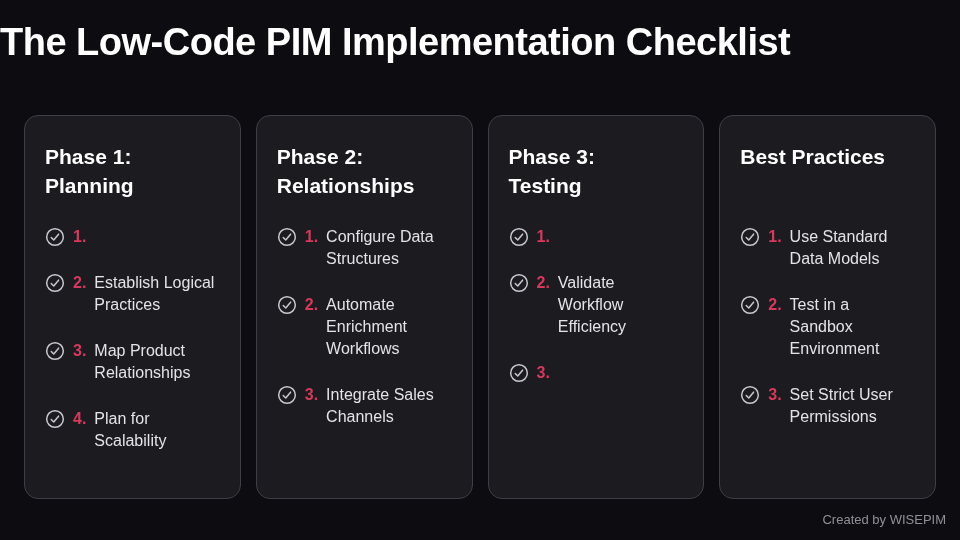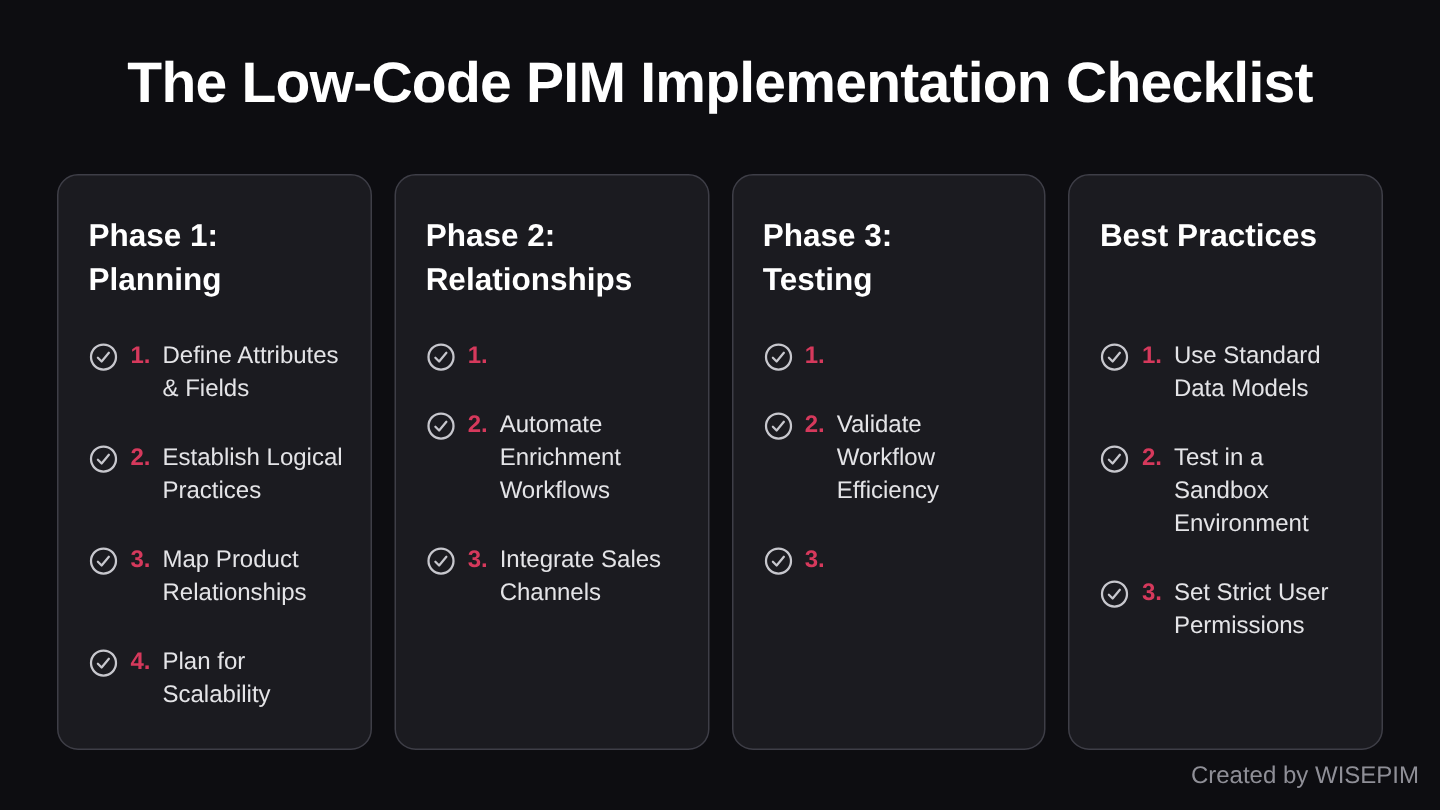--- a/index.html
+++ b/index.html
@@ -18,29 +18,29 @@
     background:var(--page-bg);
     font-family:"Liberation Sans","DejaVu Sans",sans-serif;
     -webkit-font-smoothing:antialiased;
   }
   .page{width:960px;height:540px;position:relative;}
   .main-title{
     color:var(--heading);
     font-size:38px;
     font-weight:800;
     letter-spacing:-0.5px;
-    text-align:center;
+    text-align:left;
     line-height:44px;
-    padding-top:34px;
-    margin-bottom:38px;
+    padding-top:20px;
+    margin-bottom:51px;
   }
   .cards{
     display:flex;
     gap:15px;
-    padding:0 38px;
+    padding:0 24px;
   }
   .card{
     flex:1 1 0;
     height:384px;
     background:var(--card-bg);
     border:1px solid var(--card-border);
     border-radius:14px;
     padding:26px 12px 20px 20px;
   }
   .card-title{
@@ -77,21 +77,21 @@
   }
   .item .txt{
     color:var(--text);
     white-space:pre-line;
   }
   .credit{
     position:absolute;
     right:14px;
     bottom:13px;
     color:var(--muted);
-    font-size:16px;
+    font-size:13px;
     text-align:center;
   }
 </style>
 </head>
 <body>
 
 <div class="page">
 
   <h1 class="main-title">The Low-Code PIM Implementation Checklist</h1>
 
@@ -100,22 +100,20 @@
     <section class="card">
       <h2 class="card-title">Phase 1:
 Planning</h2>
       <div class="items">
         <div class="item">
           <span class="icon"><svg width="20" height="20" viewBox="0 0 24 24">
                 <circle cx="12" cy="12" r="10" stroke="#c7c7cd" stroke-width="1.8" fill="none"></circle>
                 <path d="M7.5 12.6l3 3 5.8-7" stroke="#c7c7cd" stroke-width="1.8" fill="none" stroke-linecap="round" stroke-linejoin="round"></path>
               </svg></span>
           <span class="num">1.</span>
-          <span class="txt">Define Attributes
-&amp; Fields</span>
         </div>
         <div class="item">
           <span class="icon"><svg width="20" height="20" viewBox="0 0 24 24">
                 <circle cx="12" cy="12" r="10" stroke="#c7c7cd" stroke-width="1.8" fill="none"></circle>
                 <path d="M7.5 12.6l3 3 5.8-7" stroke="#c7c7cd" stroke-width="1.8" fill="none" stroke-linecap="round" stroke-linejoin="round"></path>
               </svg></span>
           <span class="num">2.</span>
           <span class="txt">Establish Logical
 Practices</span>
         </div>
@@ -143,20 +141,22 @@
     <section class="card">
       <h2 class="card-title">Phase 2:
 Relationships</h2>
       <div class="items">
         <div class="item">
           <span class="icon"><svg width="20" height="20" viewBox="0 0 24 24">
                 <circle cx="12" cy="12" r="10" stroke="#c7c7cd" stroke-width="1.8" fill="none"></circle>
                 <path d="M7.5 12.6l3 3 5.8-7" stroke="#c7c7cd" stroke-width="1.8" fill="none" stroke-linecap="round" stroke-linejoin="round"></path>
               </svg></span>
           <span class="num">1.</span>
+          <span class="txt">Configure Data
+Structures</span>
         </div>
         <div class="item">
           <span class="icon"><svg width="20" height="20" viewBox="0 0 24 24">
                 <circle cx="12" cy="12" r="10" stroke="#c7c7cd" stroke-width="1.8" fill="none"></circle>
                 <path d="M7.5 12.6l3 3 5.8-7" stroke="#c7c7cd" stroke-width="1.8" fill="none" stroke-linecap="round" stroke-linejoin="round"></path>
               </svg></span>
           <span class="num">2.</span>
           <span class="txt">Automate
 Enrichment
 Workflows</span>

